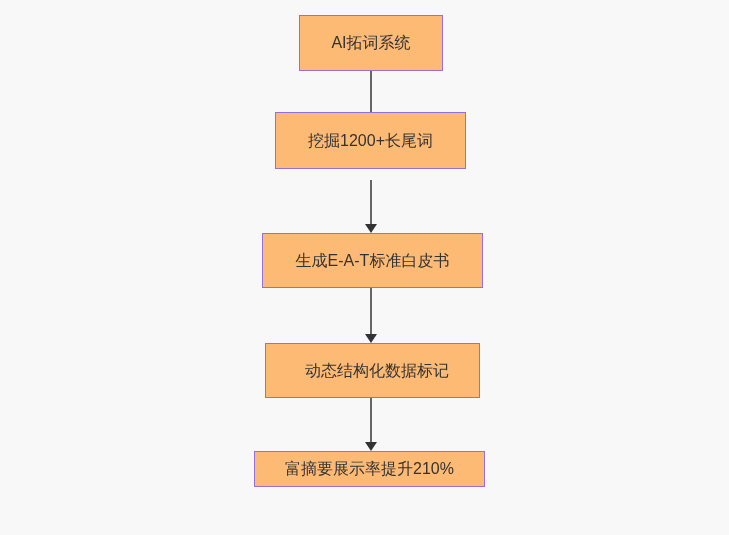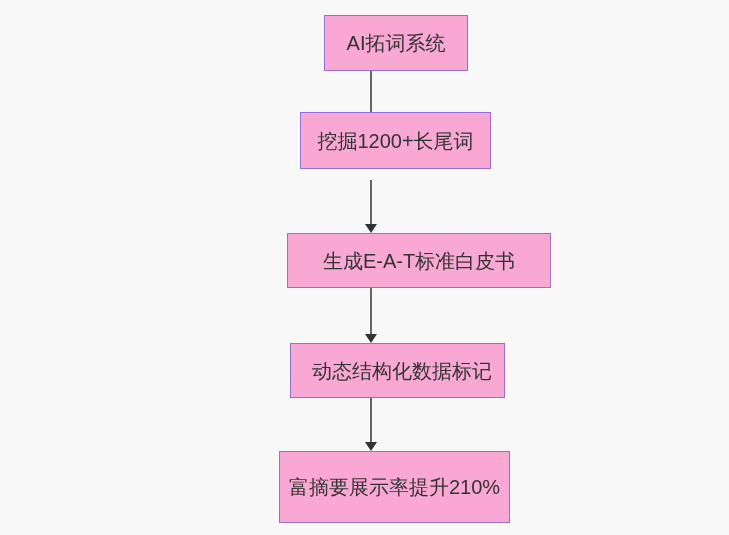--- a/index.html
+++ b/index.html
@@ -15,37 +15,36 @@
   }
   .canvas {
     position: relative;
     width: 729px;
     height: 535px;
     background: #f8f8f8;
   }
   .node {
     position: absolute;
     box-sizing: border-box;
-    background: #f9a8d4;
+    background: #fdba74;
     border: 1px solid #9370DB;
     color: #333333;
-    font-size: 20px;
+    font-size: 16px;
     line-height: 1;
     display: flex;
     align-items: center;
     justify-content: center;
     white-space: nowrap;
-    margin-left: 25px;
   }
   
   .n1 { left: 299px; top: 15px;  width: 144px; height: 56px; }
   .n2 { left: 275px; top: 112px; width: 191px; height: 57px; }
-  .n3 { left: 262px; top: 233px; width: 264px; height: 55px; }
+  .n3 { left: 262px; top: 233px; width: 221px; height: 55px; }
   .n4 { left: 265px; top: 343px; width: 215px; height: 55px; padding-left: 9px; }
-  .n5 { left: 254px; top: 451px; width: 231px; height: 72px; }
+  .n5 { left: 254px; top: 451px; width: 231px; height: 36px; }
 
   .edge {
     position: absolute;
     left: 364px;
     width: 14px;
   }
   .edge .line {
     position: absolute;
     left: 6px;
     top: 0;

